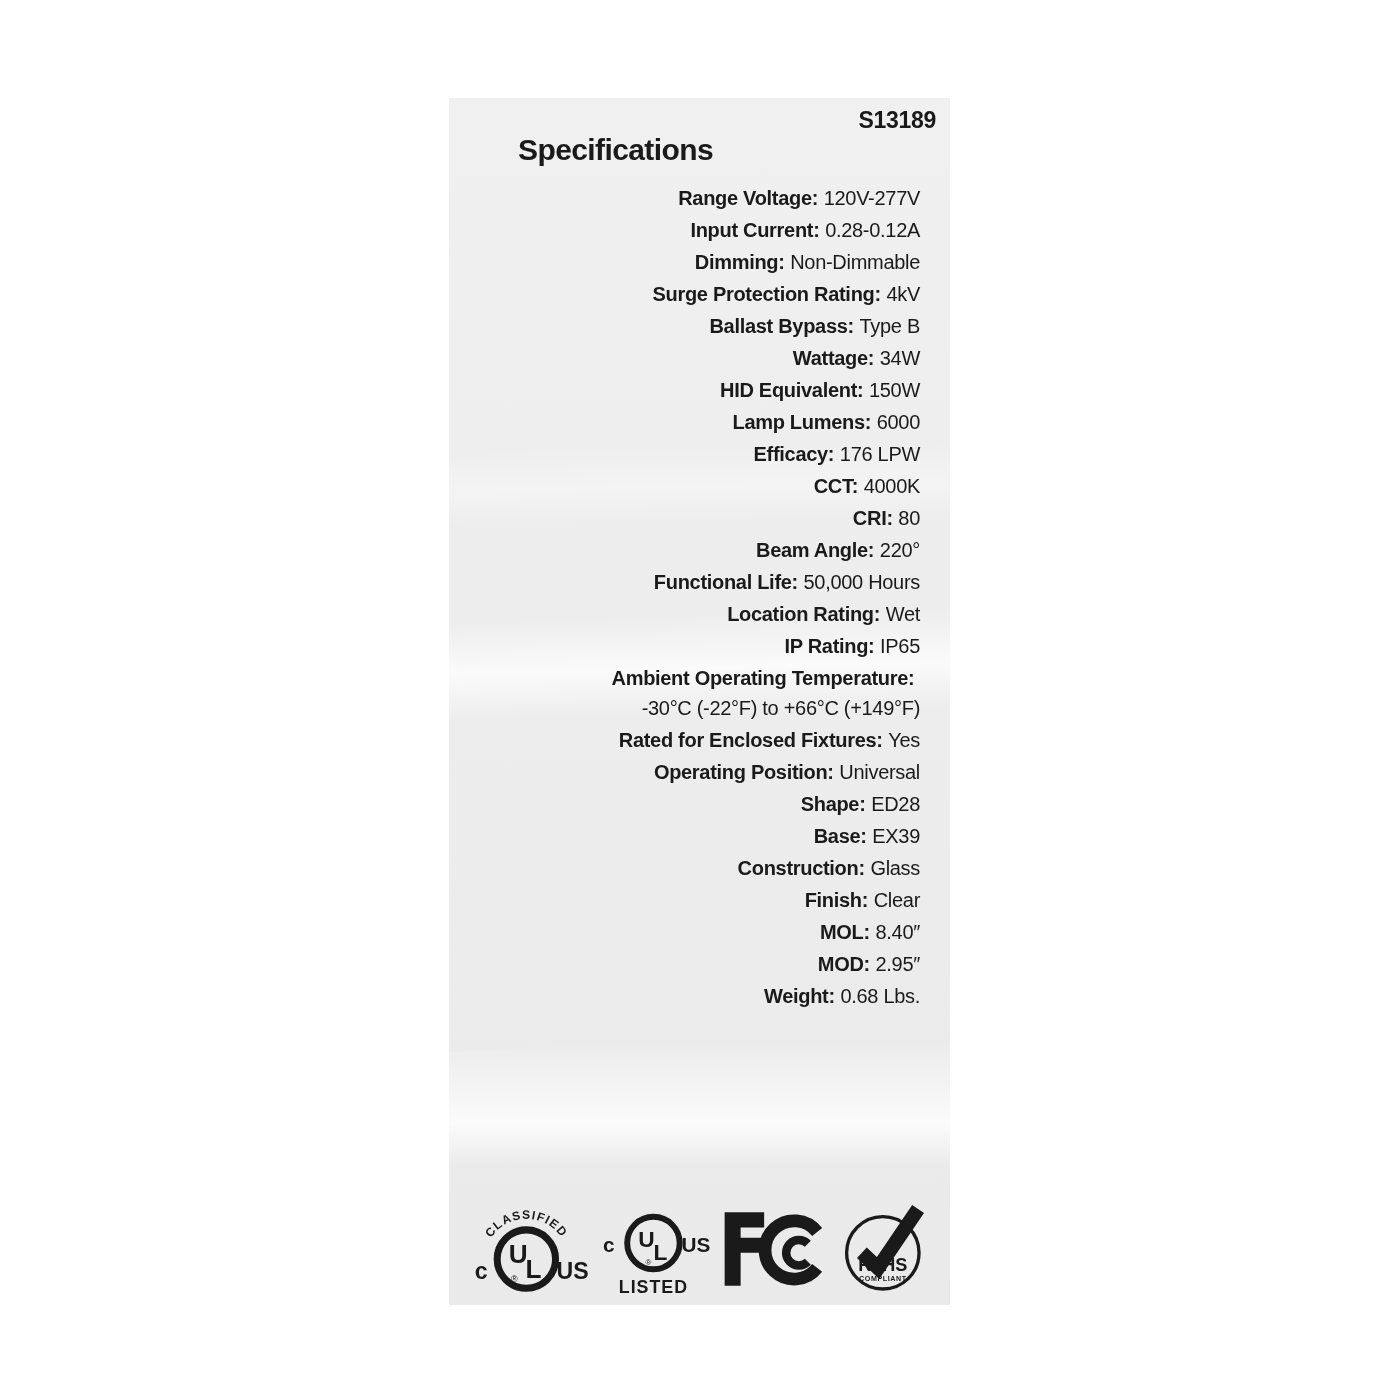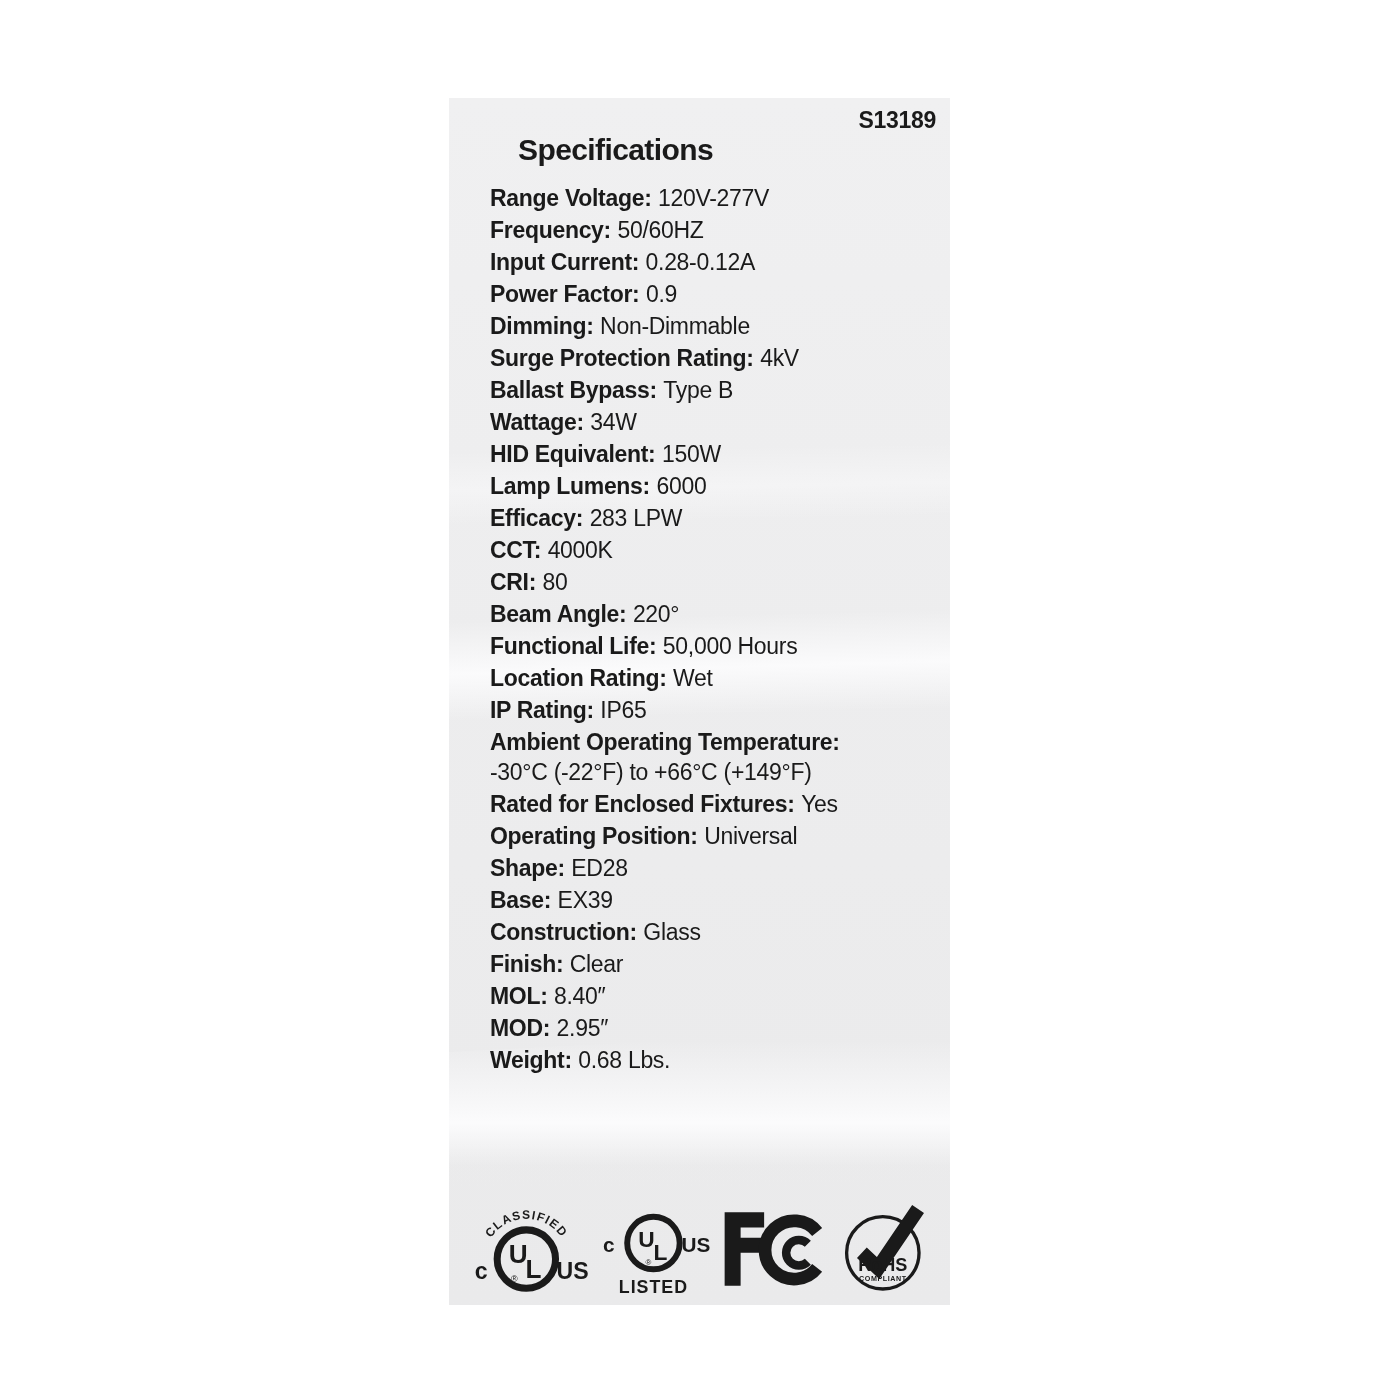--- a/index.html
+++ b/index.html
@@ -70,24 +70,25 @@
     margin-top: 35px;
     font-size: 30px;
     font-weight: bold;
     letter-spacing: -0.6px;
     margin-left: 28px;
   }
   .spec-list {
     margin-top: 15px;
   }
   .spec-row {
-    font-size: 23px;
+    font-size: 20px;
     line-height: 32px;
     letter-spacing: -0.3px;
     white-space: nowrap;
+    text-align: right;
   }
   .spec-row.wrap {
     white-space: normal;
     line-height: 30px;
     padding: 1px 0;
   }
   .spec-label {
     font-weight: bold;
     margin-right: 0.28em;
   }
@@ -127,31 +128,25 @@
 
     <div class="product-code">S13189</div>
 
     <div class="content">
       <div class="title">Specifications</div>
       <div class="spec-list">
       <div class="spec-row">
         <span class="spec-label">Range Voltage:</span><span class="spec-value">120V-277V</span>
       </div>
 
-      <div class="spec-row">
-        <span class="spec-label">Frequency:</span><span class="spec-value">50/60HZ</span>
-      </div>
 
       <div class="spec-row">
         <span class="spec-label">Input Current:</span><span class="spec-value">0.28-0.12A</span>
       </div>
 
-      <div class="spec-row">
-        <span class="spec-label">Power Factor:</span><span class="spec-value">0.9</span>
-      </div>
 
       <div class="spec-row">
         <span class="spec-label">Dimming:</span><span class="spec-value">Non-Dimmable</span>
       </div>
 
       <div class="spec-row">
         <span class="spec-label">Surge Protection Rating:</span><span class="spec-value">4kV</span>
       </div>
 
       <div class="spec-row">
@@ -164,21 +159,21 @@
 
       <div class="spec-row">
         <span class="spec-label">HID Equivalent:</span><span class="spec-value">150W</span>
       </div>
 
       <div class="spec-row">
         <span class="spec-label">Lamp Lumens:</span><span class="spec-value">6000</span>
       </div>
 
       <div class="spec-row">
-        <span class="spec-label">Efficacy:</span><span class="spec-value">283 LPW</span>
+        <span class="spec-label">Efficacy:</span><span class="spec-value">176 LPW</span>
       </div>
 
       <div class="spec-row">
         <span class="spec-label">CCT:</span><span class="spec-value">4000K</span>
       </div>
 
       <div class="spec-row">
         <span class="spec-label">CRI:</span><span class="spec-value">80</span>
       </div>
 

